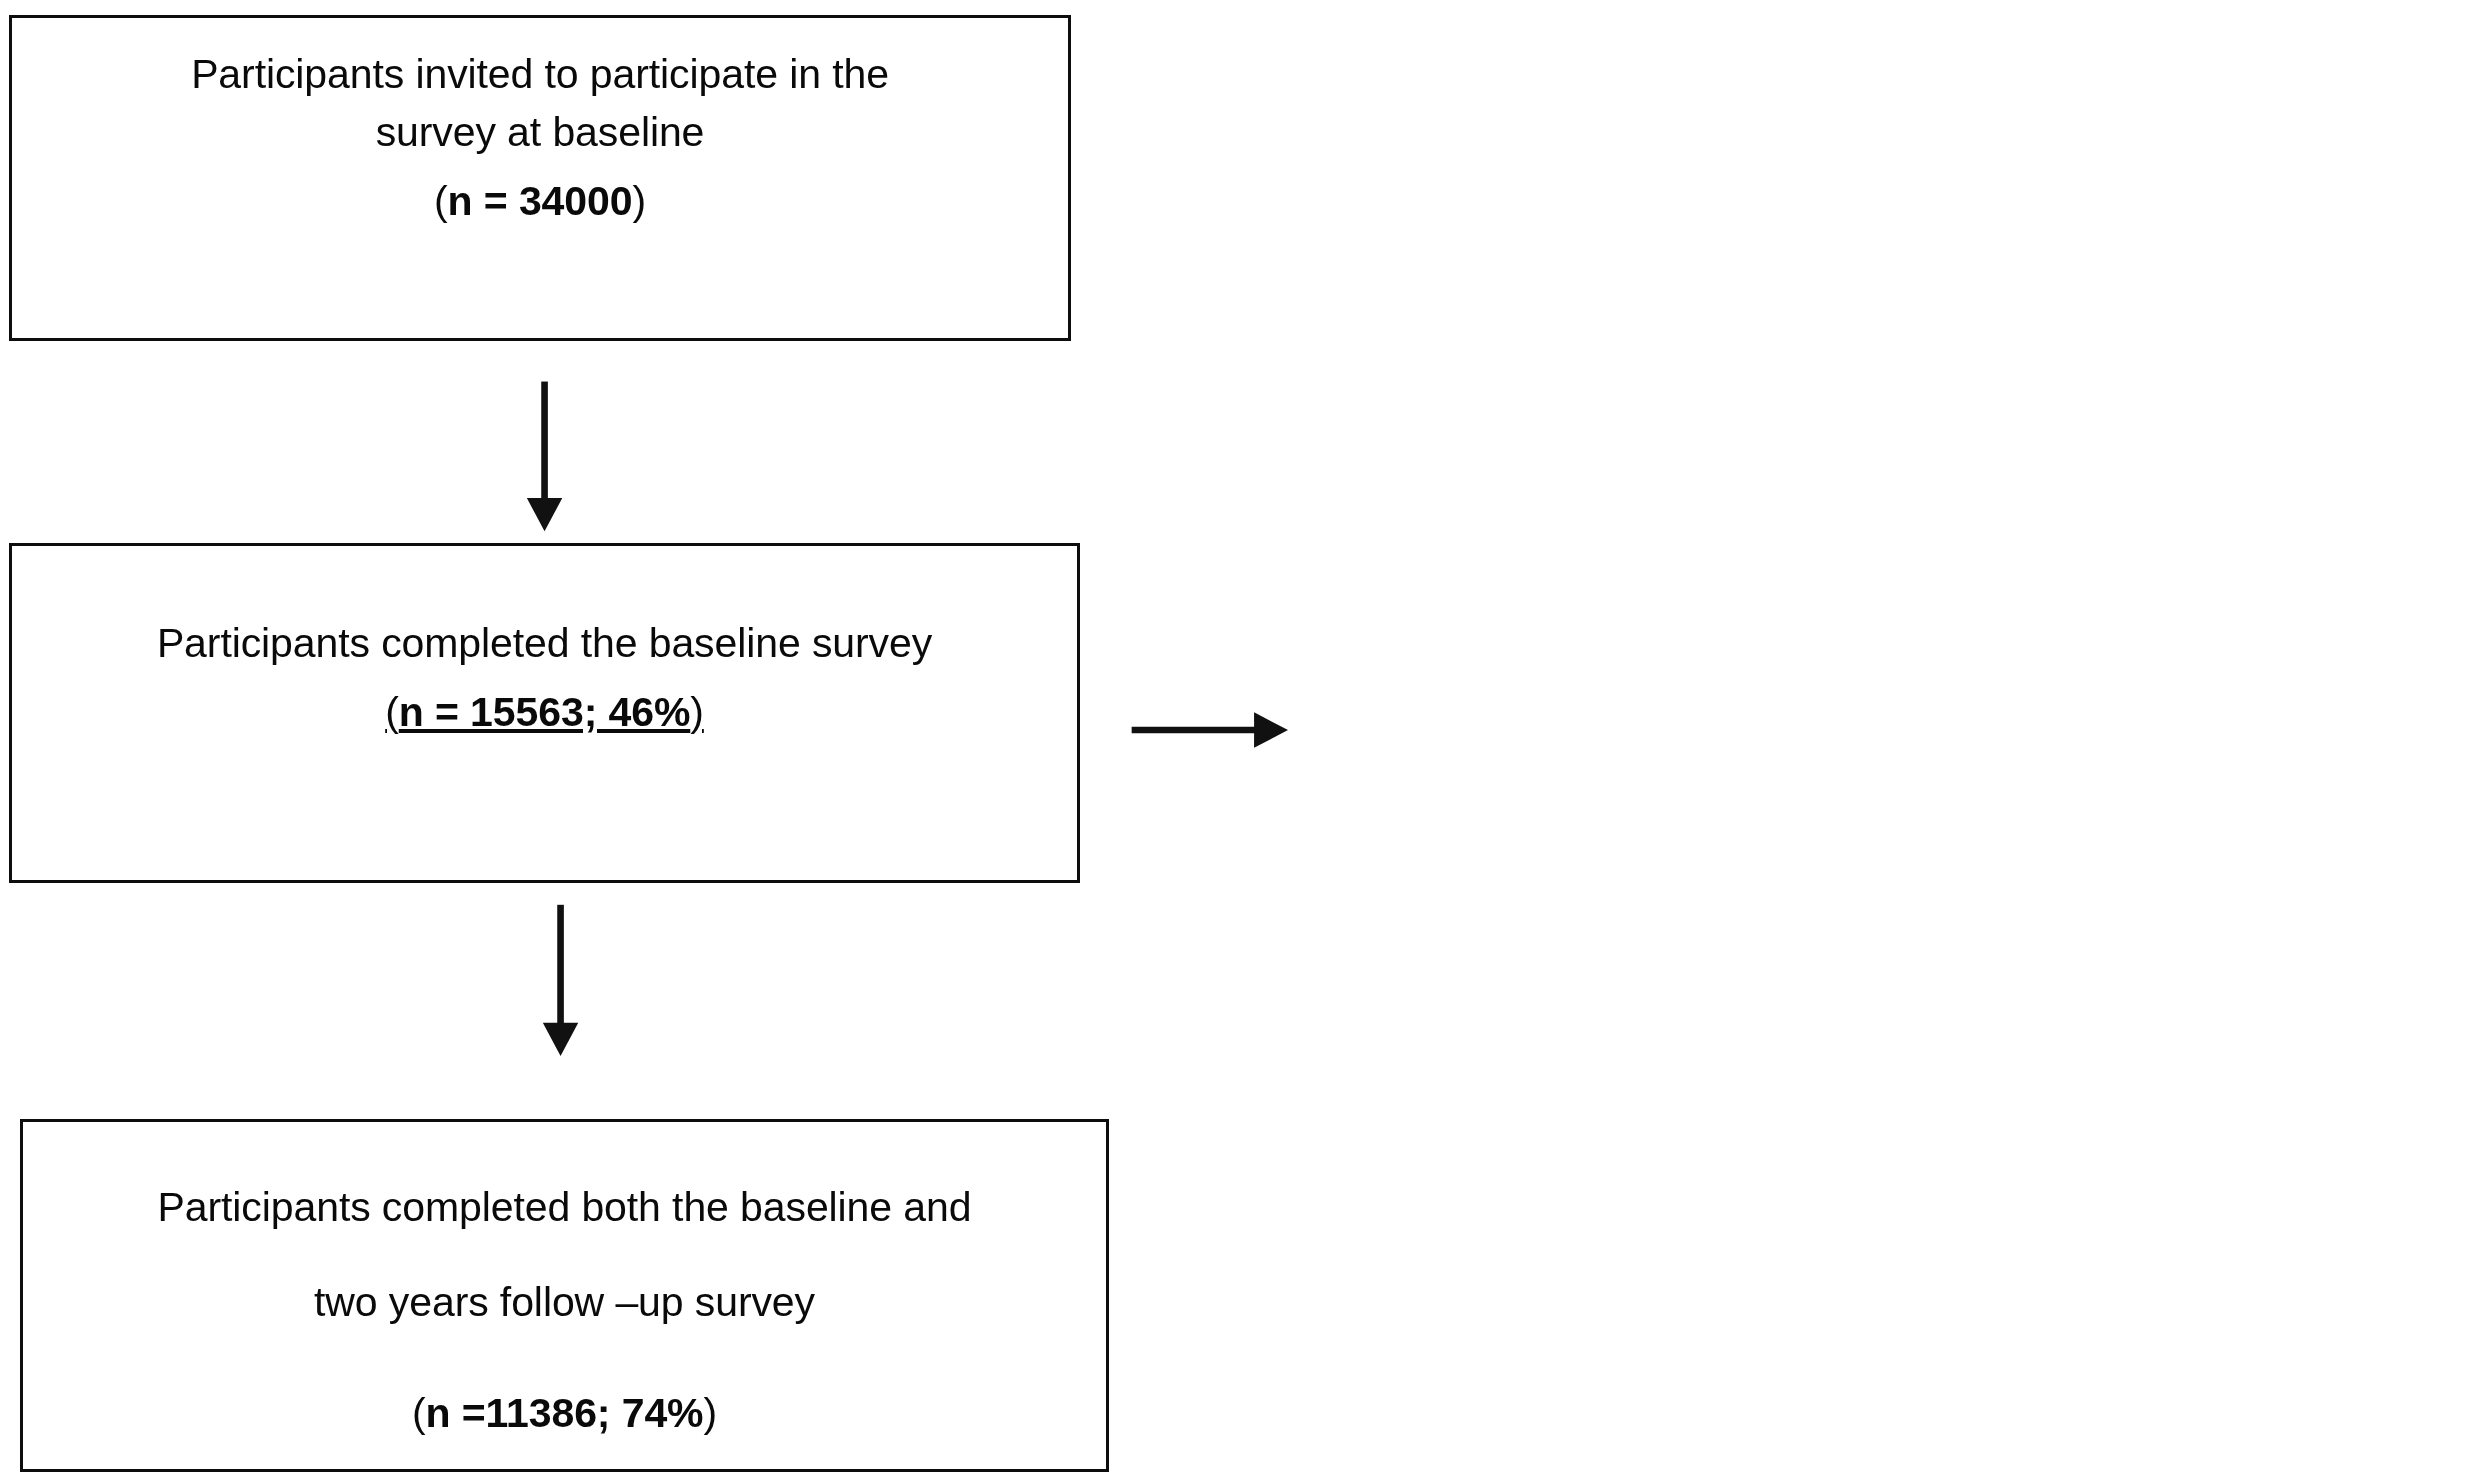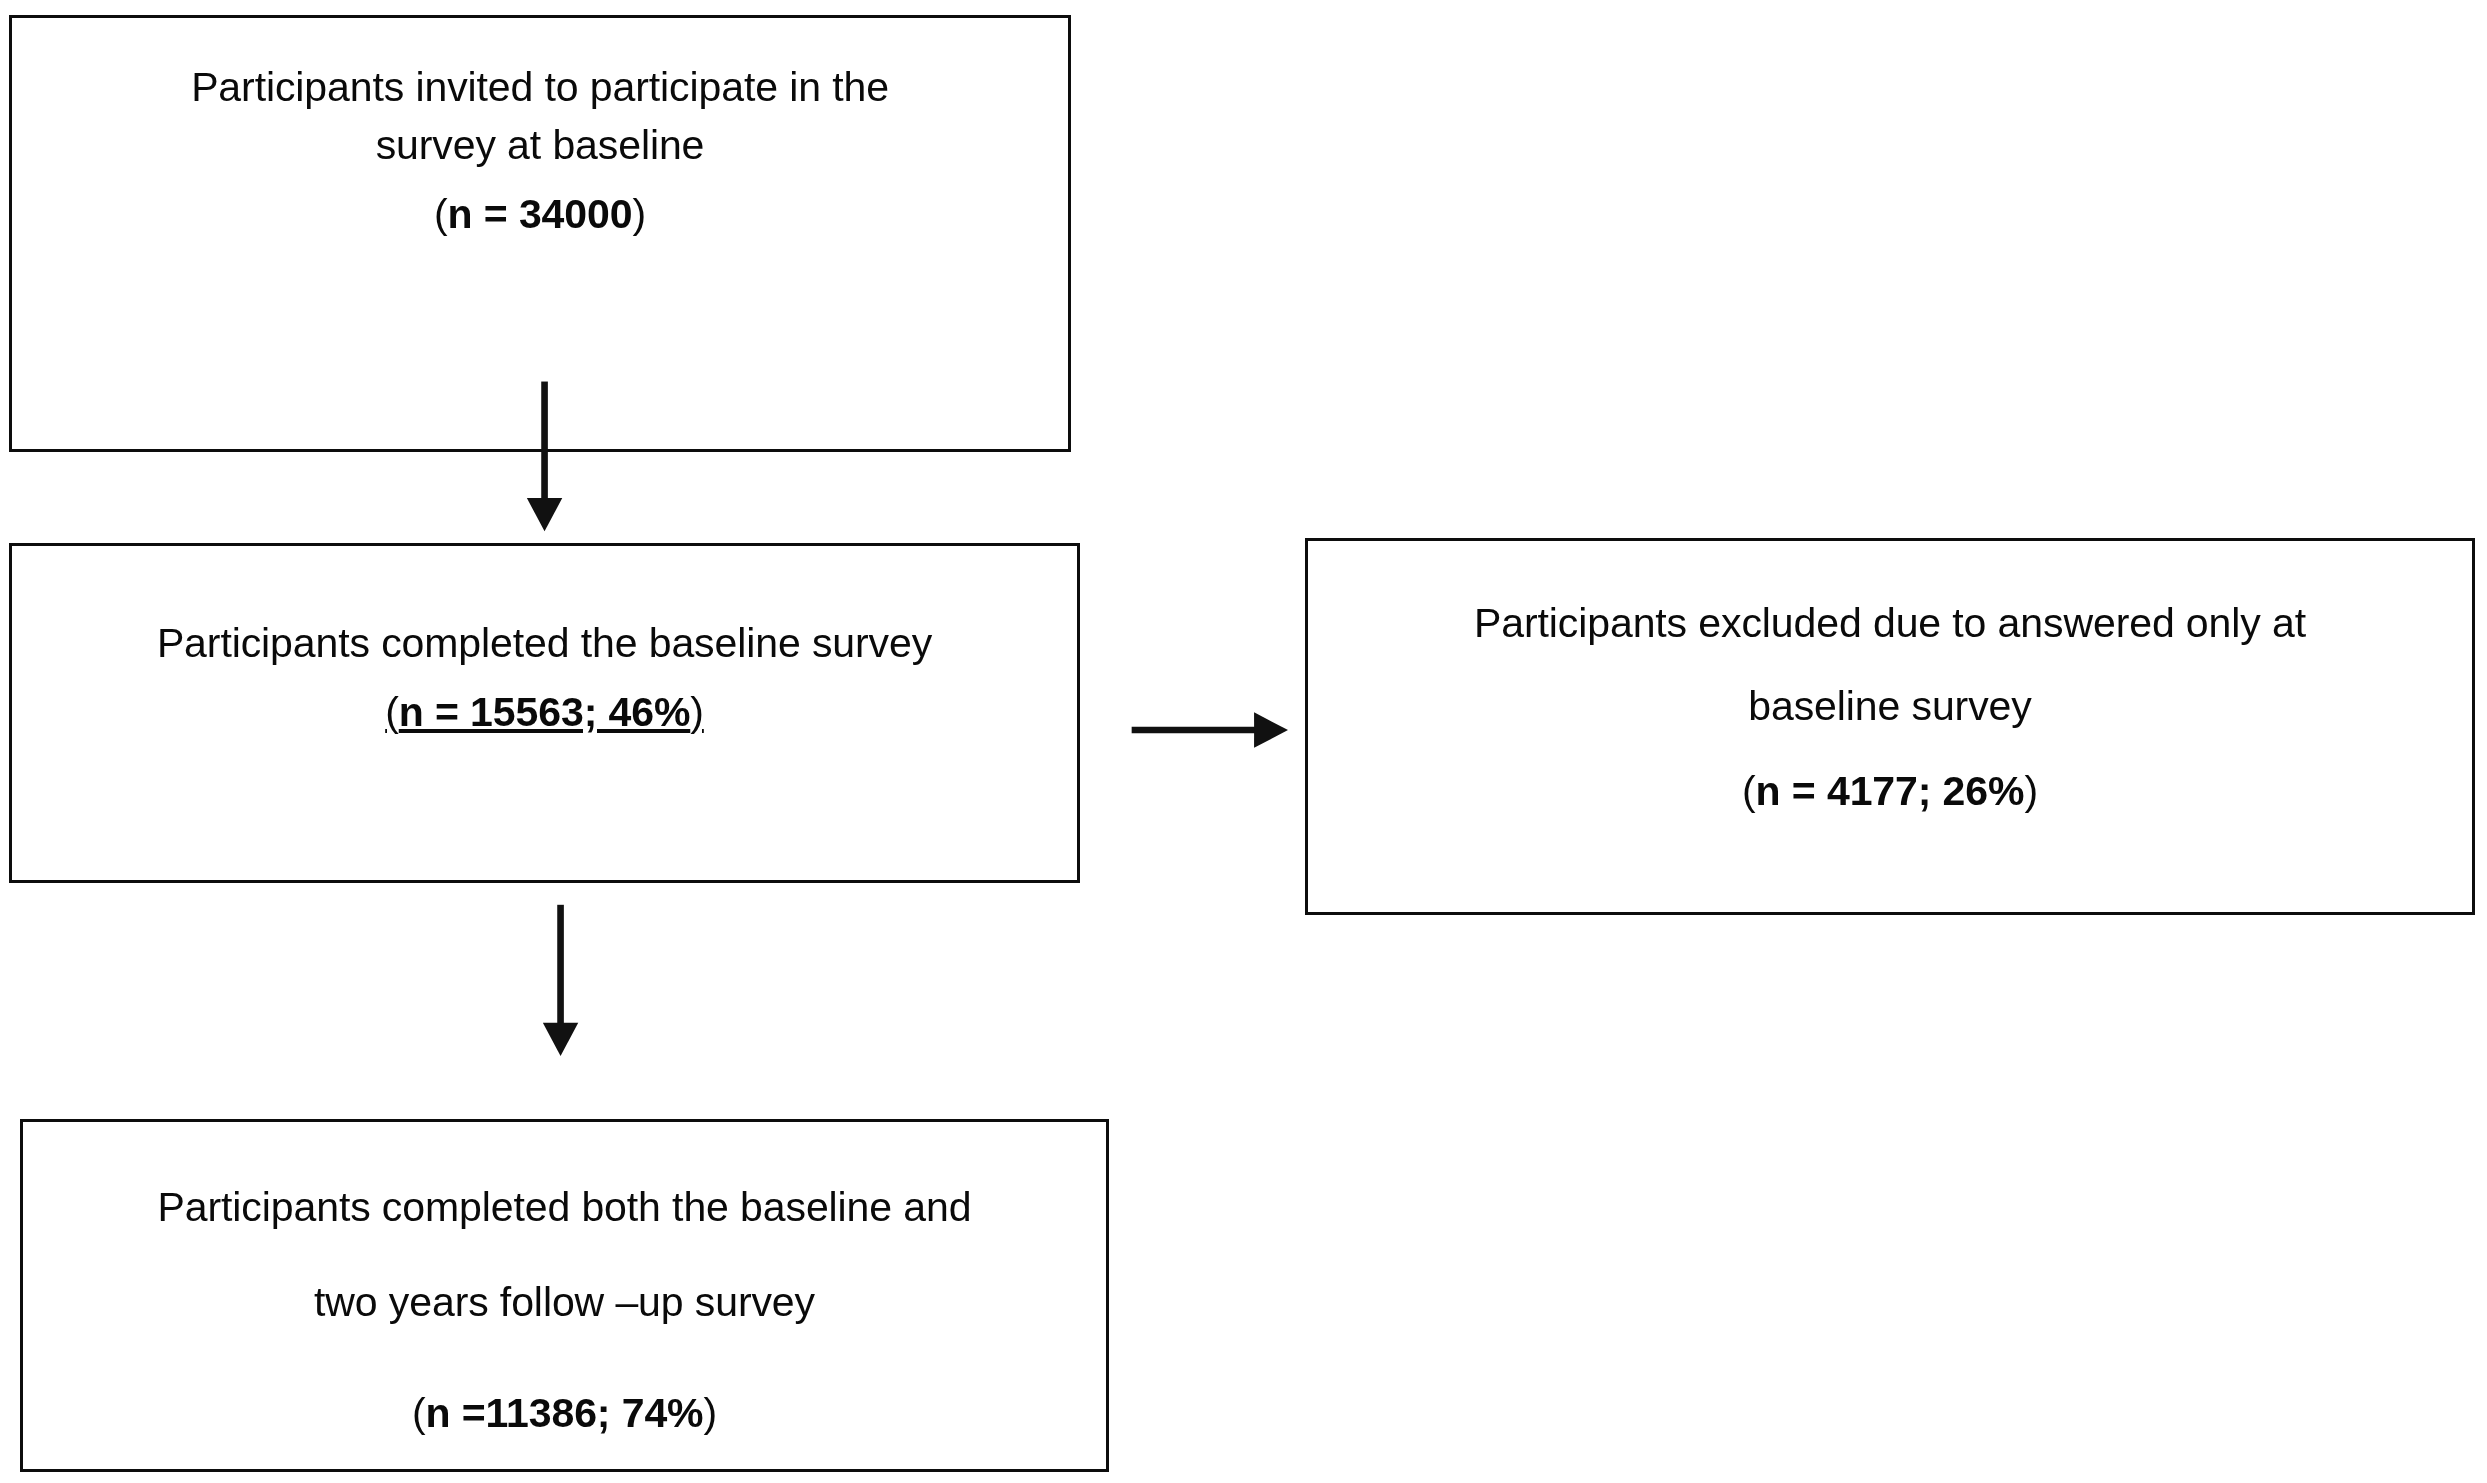--- a/index.html
+++ b/index.html
@@ -44,22 +44,22 @@
   }
   .box-line.count .paren {
     font-weight: normal;
   }
 
   
   #box-invited {
     left: 9px;
     top: 15px;
     width: 1062px;
-    height: 437px;
-    padding-top: 16px;
+    height: 326px;
+    padding-top: 3px;
     justify-content: flex-start;
   }
   #box-invited .box-line:nth-child(1) { margin-top: 33px; }
   #box-invited .box-line:nth-child(2) { margin-top: 16.3px; }
   #box-invited .box-line:nth-child(3) { margin-top: 27px; }
 
   
   #box-baseline {
     left: 9px;
     top: 543px;
@@ -122,25 +122,20 @@
     <span class="box-line count"><span class="paren">(</span><span>n = 15563; 46%</span><span class="paren">)</span></span>
   </div>
 
   <div class="arrow" id="arrow-baseline-excluded" style="left:1130px; top:702px; width:170px; height:59px;">
     <svg width="170" height="59" viewBox="0 0 230 80">
       <line x1="2" y1="38" x2="176" y2="38" stroke="#111111" stroke-width="9"></line>
       <polygon points="214,38 168,14 168,62" fill="#111111"></polygon>
     </svg>
   </div>
 
-  <div class="flow-box" id="box-excluded">
-    <span class="box-line">Participants excluded due to answered only at</span>
-    <span class="box-line">baseline survey</span>
-    <span class="box-line count"><span class="paren">(</span><span>n = 4177; 26%</span><span class="paren">)</span></span>
-  </div>
 
   <div class="arrow" id="arrow-baseline-followup" style="left:534px; top:903px; width:59px; height:157px;">
     <svg width="59" height="157" viewBox="0 0 80 212">
       <line x1="36" y1="2" x2="36" y2="170" stroke="#111111" stroke-width="9"></line>
       <polygon points="36,207 12,162 60,162" fill="#111111"></polygon>
     </svg>
   </div>
 
   <div class="flow-box" id="box-followup">
     <span class="box-line">Participants completed both the baseline and</span>

